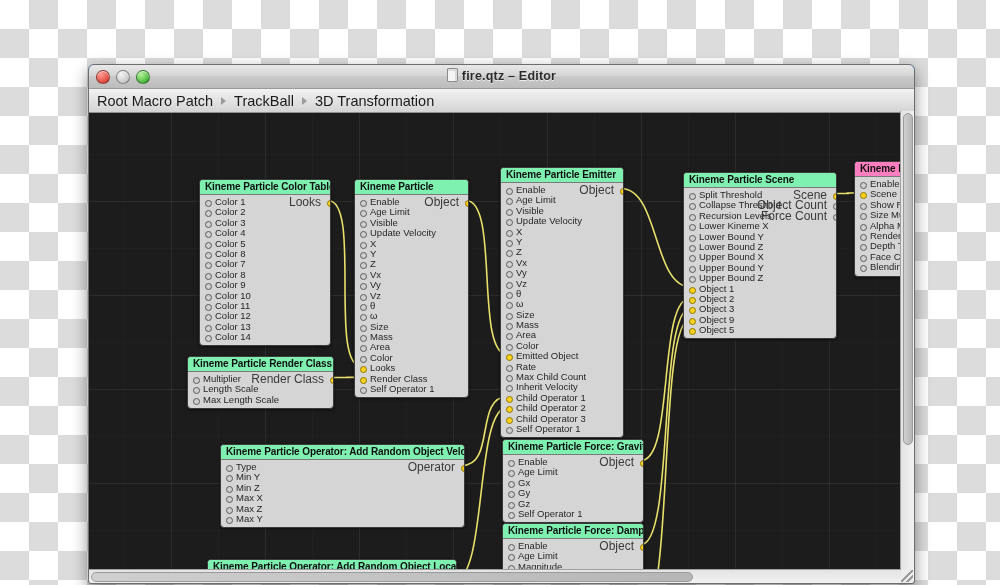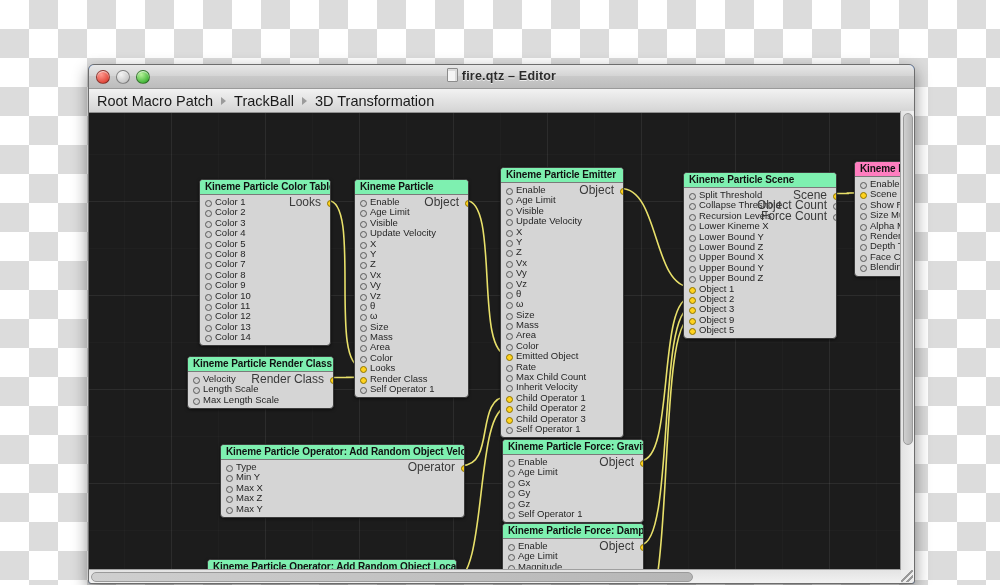--- a/index.html
+++ b/index.html
@@ -174,21 +174,21 @@
             <div class="port"><span class="dot in"></span><span class="pname">Color 10</span></div>
             <div class="port"><span class="dot in"></span><span class="pname">Color 11</span></div>
             <div class="port"><span class="dot in"></span><span class="pname">Color 12</span></div>
             <div class="port"><span class="dot in"></span><span class="pname">Color 13</span></div>
             <div class="port"><span class="dot in"></span><span class="pname">Color 14</span></div>
           </div>
         </div>
         <div class="node" style="left: 98px; top: 243px; width: 145px;">
           <div class="node-title"><span>Kineme Particle Render Class</span></div>
           <div class="ports">
-            <div class="port"><span class="dot in"></span><span class="pname">Velocity</span><span class="oname">Render Class</span><span class="dot out filled"></span></div>
+            <div class="port"><span class="dot in"></span><span class="pname">Multiplier</span><span class="oname">Render Class</span><span class="dot out filled"></span></div>
             <div class="port"><span class="dot in"></span><span class="pname">Length Scale</span></div>
             <div class="port"><span class="dot in"></span><span class="pname">Max Length Scale</span></div>
           </div>
         </div>
         <div class="node" style="left: 265px; top: 66px; width: 113px;">
           <div class="node-title"><span>Kineme Particle</span></div>
           <div class="ports">
             <div class="port"><span class="dot in"></span><span class="pname">Enable</span><span class="oname">Object</span><span class="dot out filled"></span></div>
             <div class="port"><span class="dot in"></span><span class="pname">Age Limit</span></div>
             <div class="port"><span class="dot in"></span><span class="pname">Visible</span></div>
@@ -270,20 +270,21 @@
             <div class="port"><span class="dot in"></span><span class="pname">Depth Testing</span></div>
             <div class="port"><span class="dot in"></span><span class="pname">Face Culling</span></div>
             <div class="port"><span class="dot in"></span><span class="pname">Blending</span></div>
           </div>
         </div>
         <div class="node" style="left: 131px; top: 331px; width: 243px;">
           <div class="node-title"><span>Kineme Particle Operator: Add Random Object Velocity</span></div>
           <div class="ports">
             <div class="port"><span class="dot in"></span><span class="pname">Type</span><span class="oname">Operator</span><span class="dot out filled"></span></div>
             <div class="port"><span class="dot in"></span><span class="pname">Min Y</span></div>
+            <div class="port"><span class="dot in"></span><span class="pname">Min Z</span></div>
             <div class="port"><span class="dot in"></span><span class="pname">Max X</span></div>
             <div class="port"><span class="dot in"></span><span class="pname">Max Z</span></div>
             <div class="port"><span class="dot in"></span><span class="pname">Max Y</span></div>
           </div>
         </div>
         <div class="node" style="left: 118px; top: 446px; width: 248px;">
           <div class="node-title"><span>Kineme Particle Operator: Add Random Object Location</span></div>
           <div class="ports">
             <div class="port"><span class="dot in"></span><span class="pname">Type</span><span class="oname">Operator</span><span class="dot out filled"></span></div>
           </div>

